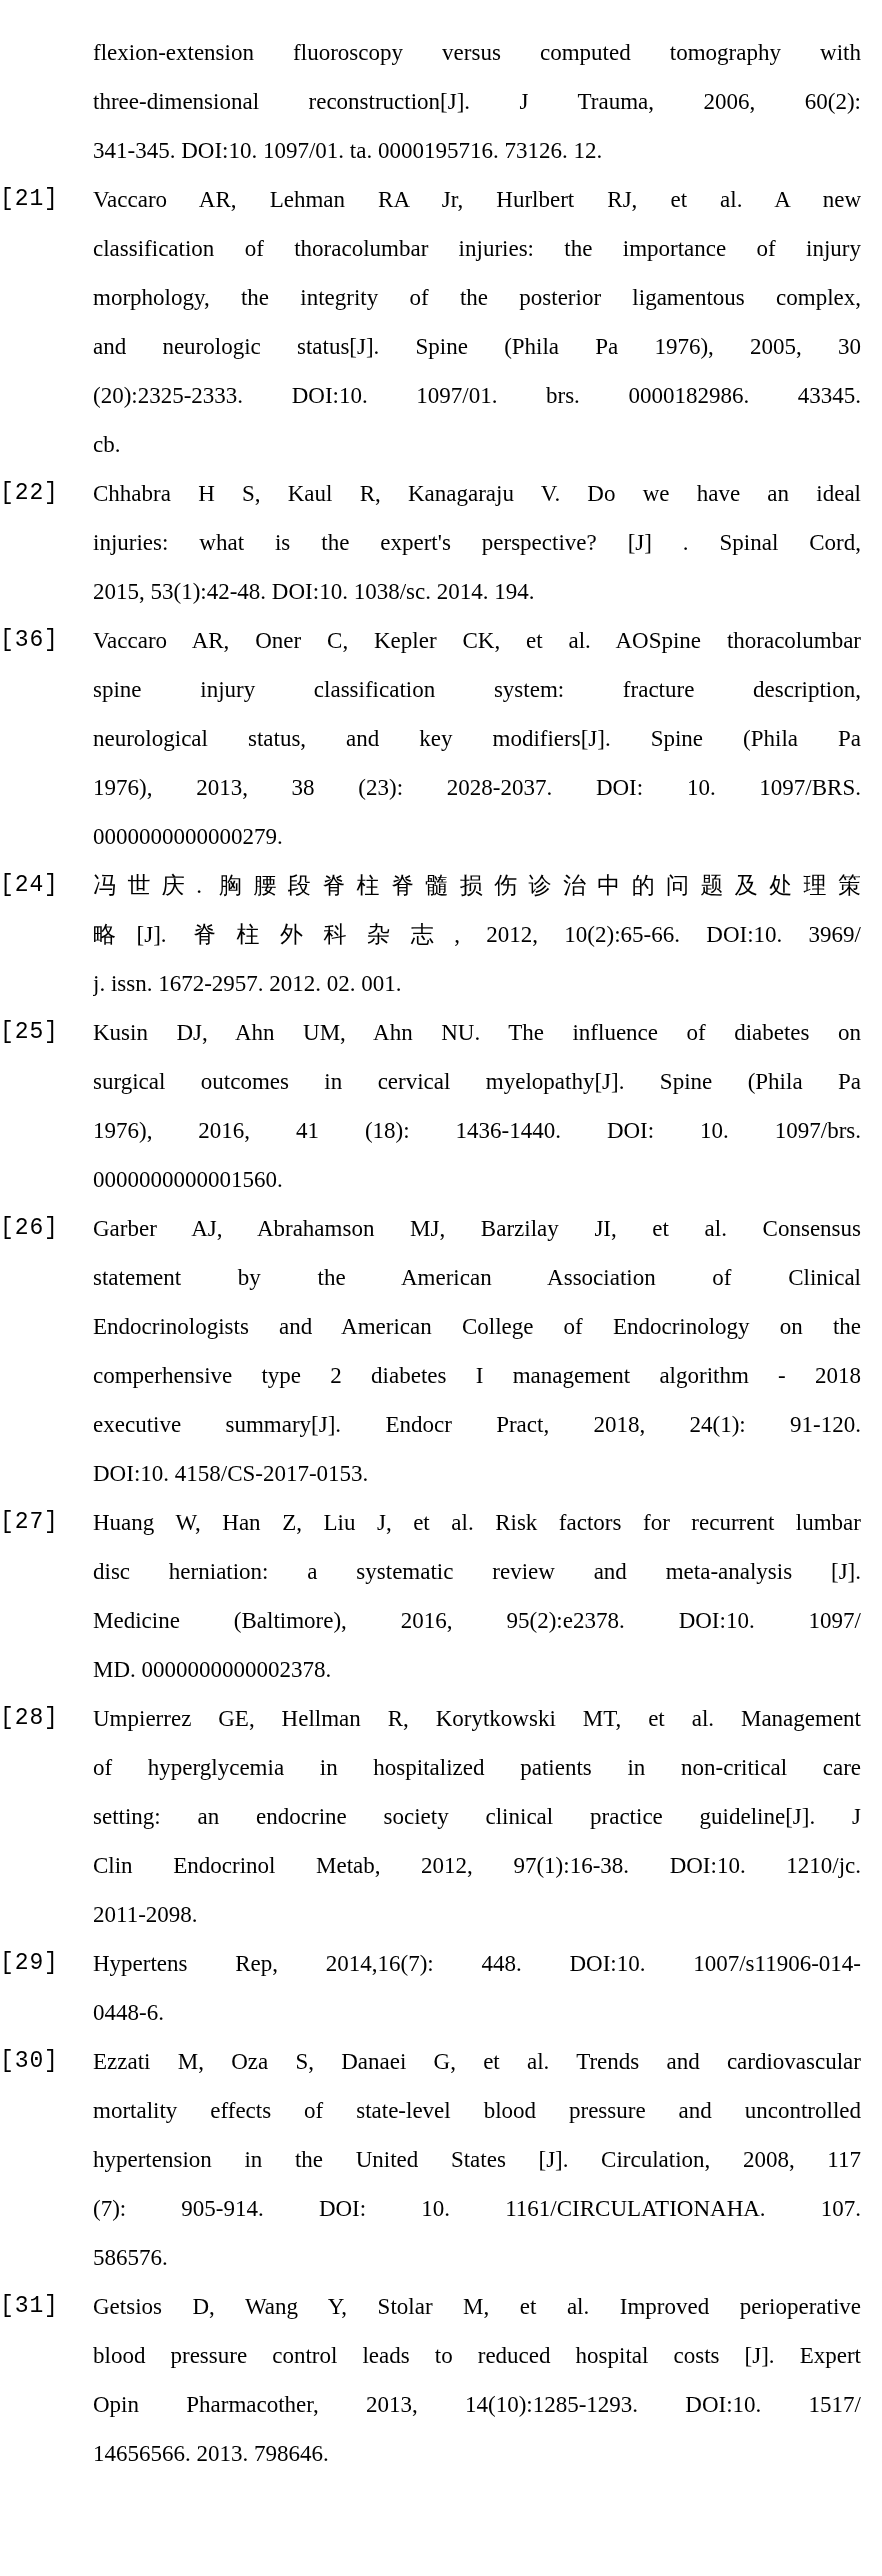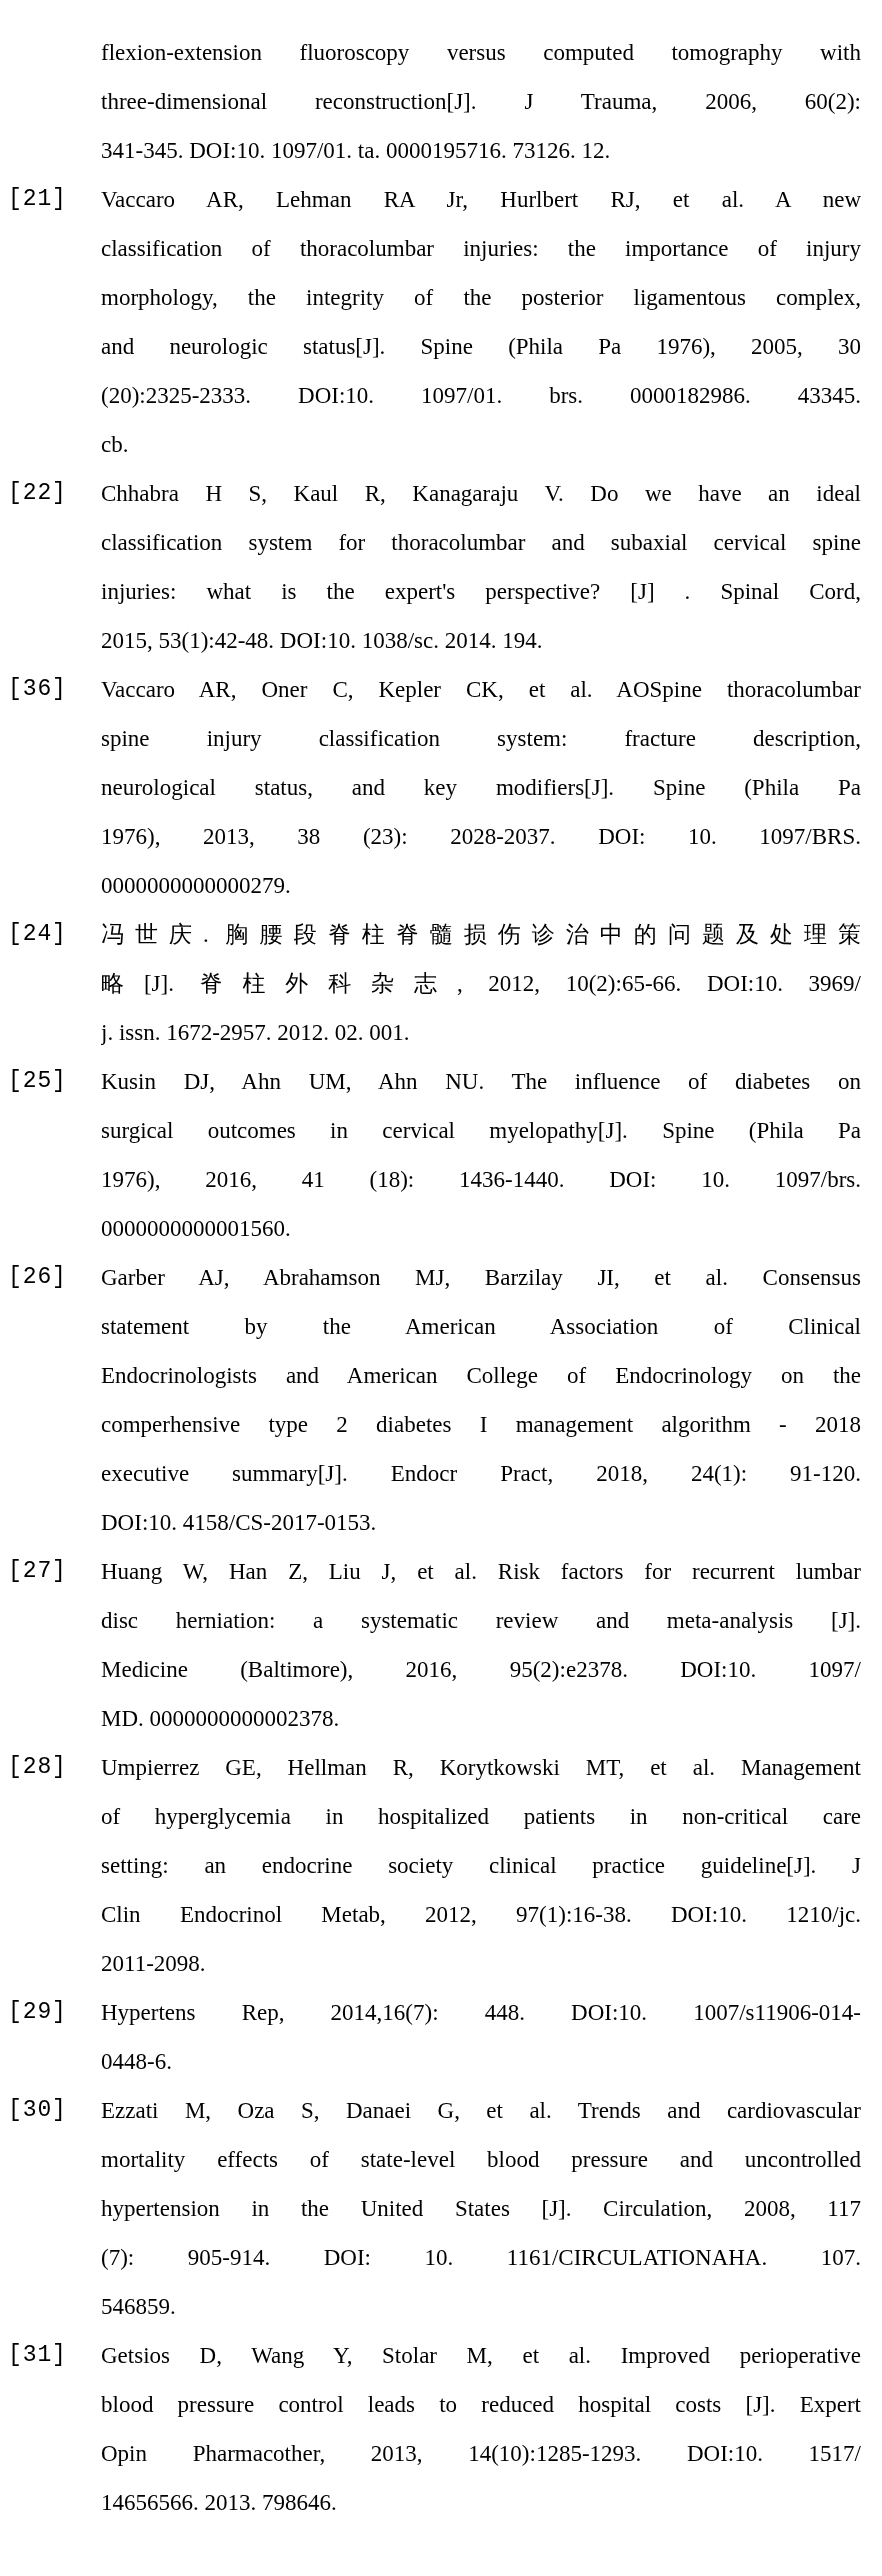--- a/index.html
+++ b/index.html
@@ -9,21 +9,21 @@
   }
   .page {
     position: relative;
     width: 882px;
     height: 2576px;
     box-sizing: border-box;
     background: #ffffff;
     color: #000000;
     font-family: "Liberation Serif", "DejaVu Serif", serif;
     font-size: 23px;
-    padding: 28px 21px 0 8px;
+    padding: 28px 21px 0 0;
     overflow: hidden;
   }
   .ref {
     display: flex;
     align-items: flex-start;
   }
   .ref-num {
     flex: 0 0 93px;
     line-height: 49px;
     height: 49px;
@@ -69,21 +69,20 @@
         <div class="ref-line">and neurologic status[J]. Spine (Phila Pa 1976), 2005, 30</div>
         <div class="ref-line">(20):2325-2333.  DOI:10. 1097/01. brs. 0000182986. 43345.</div>
         <div class="ref-line last">cb.</div>
       </div>
   </div>
 
   <div class="ref">
     <div class="ref-num">[22]</div>
     <div class="ref-body">
         <div class="ref-line">Chhabra H S, Kaul R, Kanagaraju V. Do we have an ideal</div>
-        <div class="ref-line">classification system for thoracolumbar and subaxial cervical spine</div>
         <div class="ref-line">injuries: what is the expert's perspective? [J] . Spinal Cord,</div>
         <div class="ref-line last">2015, 53(1):42-48.  DOI:10. 1038/sc. 2014. 194.</div>
       </div>
   </div>
 
   <div class="ref">
     <div class="ref-num">[36]</div>
     <div class="ref-body">
         <div class="ref-line">Vaccaro AR, Oner C, Kepler CK, et al. AOSpine thoracolumbar</div>
         <div class="ref-line">spine injury classification system: fracture description,</div>
@@ -153,21 +152,21 @@
       </div>
   </div>
 
   <div class="ref">
     <div class="ref-num">[30]</div>
     <div class="ref-body">
         <div class="ref-line">Ezzati M, Oza S, Danaei G, et al. Trends and cardiovascular</div>
         <div class="ref-line">mortality effects of state-level blood pressure and uncontrolled</div>
         <div class="ref-line">hypertension in the United States [J]. Circulation, 2008, 117</div>
         <div class="ref-line">(7): 905-914.  DOI: 10. 1161/CIRCULATIONAHA. 107.</div>
-        <div class="ref-line last">546859.</div>
+        <div class="ref-line last">586576.</div>
       </div>
   </div>
 
   <div class="ref">
     <div class="ref-num">[31]</div>
     <div class="ref-body">
         <div class="ref-line">Getsios D, Wang Y, Stolar M, et al. Improved perioperative</div>
         <div class="ref-line">blood pressure control leads to reduced hospital costs [J]. Expert</div>
         <div class="ref-line">Opin Pharmacother, 2013, 14(10):1285-1293.  DOI:10. 1517/</div>
         <div class="ref-line last">14656566. 2013. 798646.</div>

